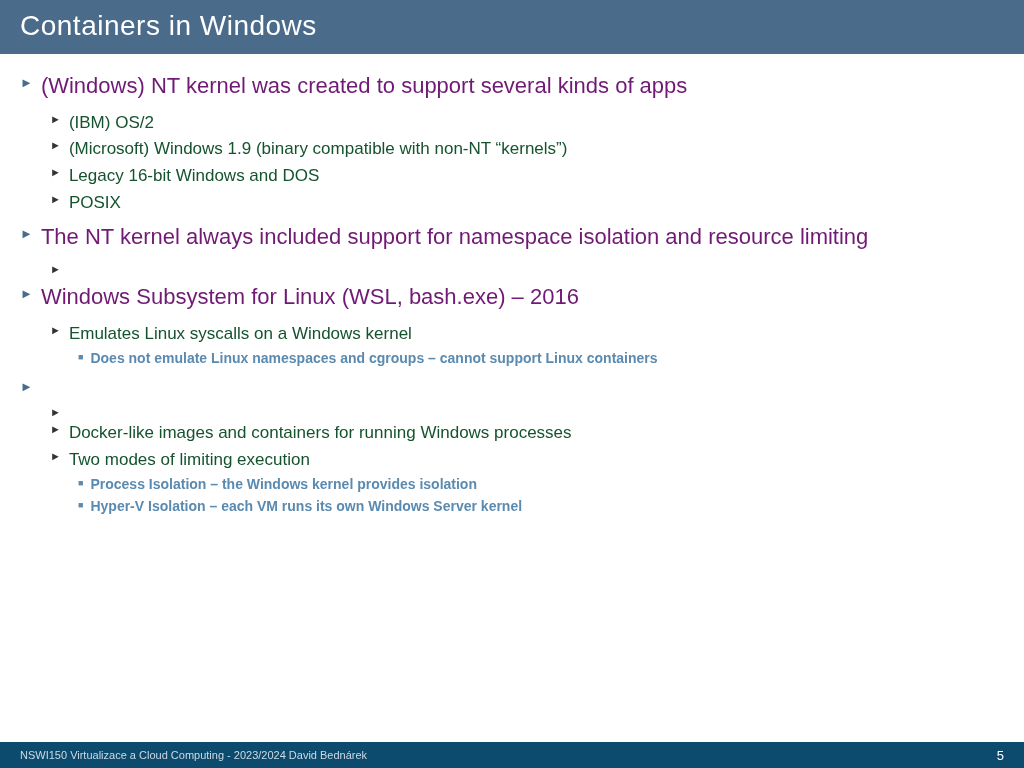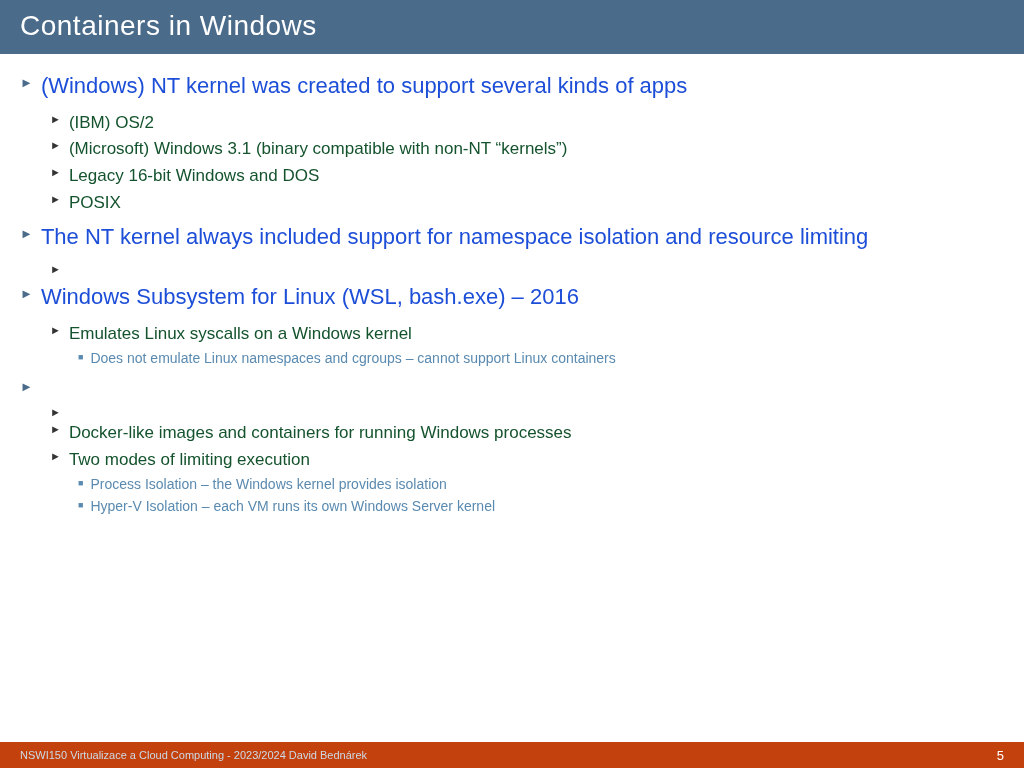--- a/index.html
+++ b/index.html
@@ -60,21 +60,21 @@
 
     .bullet-arrow-black {
       color: #333;
       font-size: 11px;
       margin-right: 8px;
       margin-top: 2px;
       flex-shrink: 0;
     }
 
     .main-text-blue {
-      color: #1d4ed8;
+      color: #701a75;
       font-size: 22px;
       font-weight: 400;
       line-height: 1.3;
     }
 
     .sub-list {
       margin-left: 30px;
       margin-top: 4px;
       margin-bottom: 4px;
     }
@@ -100,34 +100,34 @@
 
     .sub-sub-item {
       display: flex;
       align-items: flex-start;
       margin-bottom: 2px;
     }
 
     .sub-sub-text {
       color: #5a8ab0;
       font-size: 14px;
-      font-weight: 400;
+      font-weight: 700;
       line-height: 1.4;
     }
 
     .sub-sub-bullet {
       color: #5a8ab0;
       font-size: 9px;
       margin-right: 7px;
       margin-top: 3px;
       flex-shrink: 0;
     }
 
     .slide-footer {
-      background: #c2410c;
+      background: #0c4a6e;
       color: #cddae6;
       font-size: 11px;
       padding: 4px 20px;
       display: flex;
       justify-content: space-between;
       align-items: center;
       min-height: 26px;
     }
 
     .footer-page {
@@ -155,21 +155,21 @@
         <span class="bullet-arrow">►</span>
         <span class="main-text-blue">(Windows) NT kernel was created to support several kinds of apps</span>
       </div>
       <div class="sub-list">
         <div class="sub-item">
           <span class="bullet-arrow-black">►</span>
           <span class="sub-text">(IBM) OS/2</span>
         </div>
         <div class="sub-item">
           <span class="bullet-arrow-black">►</span>
-          <span class="sub-text">(Microsoft) Windows 3.1 (binary compatible with non-NT “kernels”)</span>
+          <span class="sub-text">(Microsoft) Windows 1.9 (binary compatible with non-NT “kernels”)</span>
         </div>
         <div class="sub-item">
           <span class="bullet-arrow-black">►</span>
           <span class="sub-text">Legacy 16-bit Windows and DOS</span>
         </div>
         <div class="sub-item">
           <span class="bullet-arrow-black">►</span>
           <span class="sub-text">POSIX</span>
         </div>
       </div>

